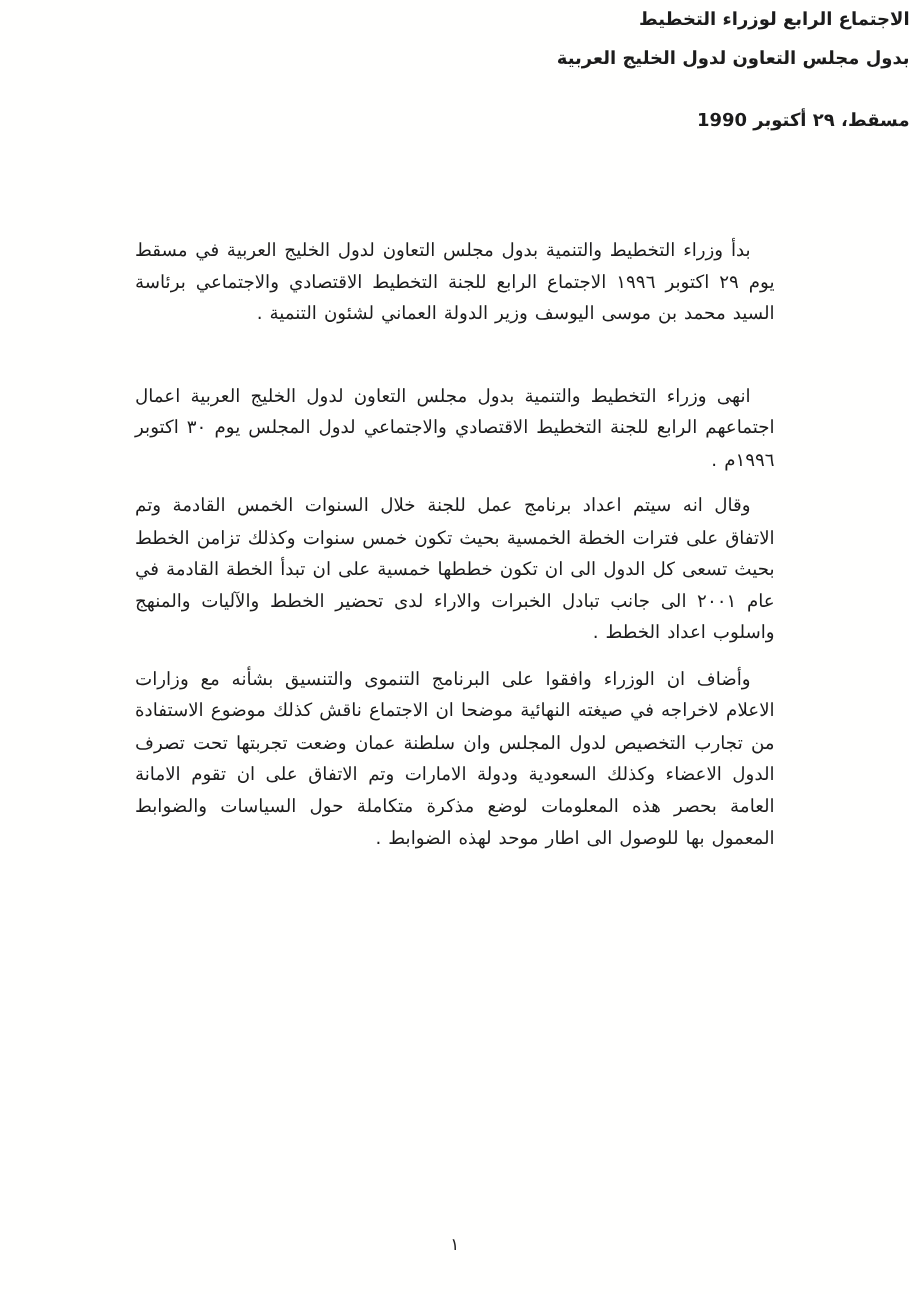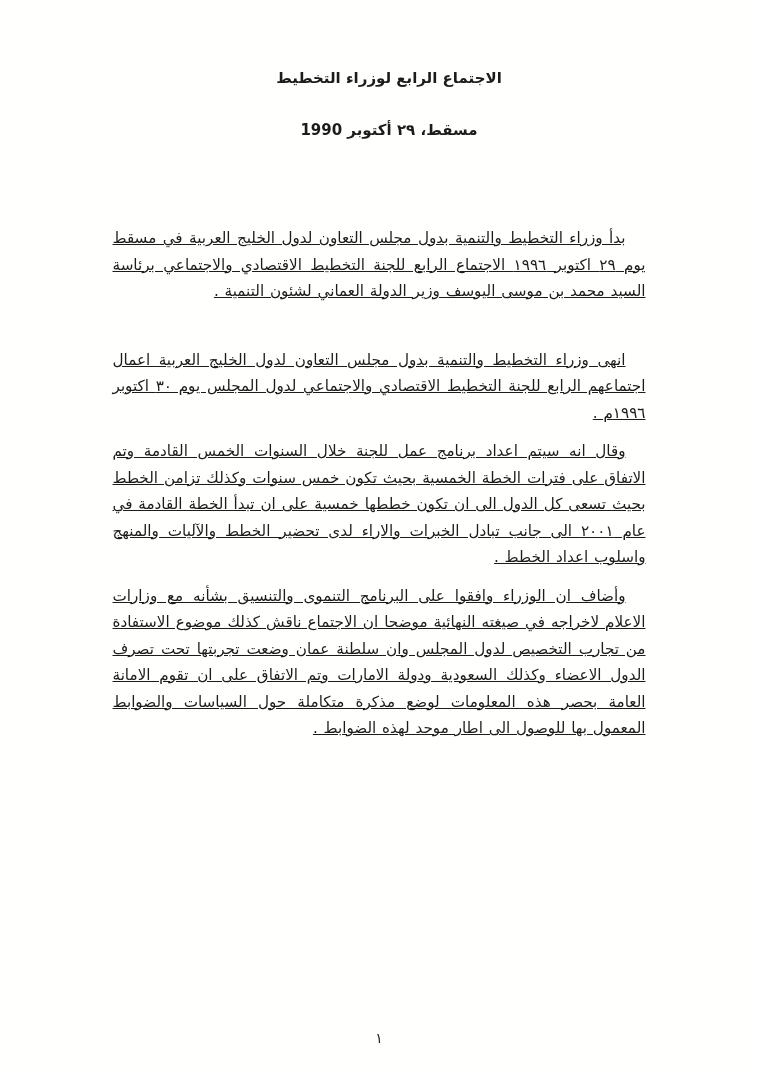--- a/index.html
+++ b/index.html
@@ -18,22 +18,21 @@
   .page {
     position: absolute;
     top: 0;
     left: 0;
     width: 758px;
     height: 1078px;
     background: #fffffe;
     direction: rtl;
   }
   .titles {
-    text-align: center;
-    padding-top: 62px;
+    text-align: right;
     margin-left: 20px;
   }
   .title-line {
     font-weight: bold;
     font-size: 15px;
     line-height: 32px;
     letter-spacing: 0.2px;
   }
   .date-line {
     font-weight: bold;
@@ -41,21 +40,20 @@
     margin-top: 23px;
     line-height: 26px;
   }
   .body-text {
     width: 533px;
     margin: 15px auto;
     margin-top: 82px;
     direction: rtl;
     text-align: justify;
     text-align-last: right;
-    text-decoration: underline;
   }
   .para {
     font-size: 15.2px;
     line-height: 26.5px;
     margin: 0;
     text-indent: 20px;
     word-spacing: 1px;
   }
   .para.gap-large {
     margin-bottom: 42px;
@@ -73,20 +71,21 @@
     color: #222;
   }
 </style>
 </head>
 <body>
 
 <div class="page">
 
   <header class="titles">
     <div class="title-line">الاجتماع الرابع لوزراء التخطيط</div>
+    <div class="title-line">بدول مجلس التعاون لدول الخليج العربية</div>
     <div class="date-line">مسقط، ٢٩ أكتوبر 1990</div>
   </header>
 
   <main class="body-text">
     <p class="para gap-large">بدأ وزراء التخطيط والتنمية بدول مجلس التعاون لدول الخليج العربية في مسقط يوم ٢٩ اكتوبر ١٩٩٦ الاجتماع الرابع للجنة التخطيط الاقتصادي والاجتماعي برئاسة السيد محمد بن موسى اليوسف وزير الدولة العماني لشئون التنمية .</p>
     <p class="para gap-small">انهى وزراء التخطيط والتنمية بدول مجلس التعاون لدول الخليج العربية اعمال اجتماعهم الرابع للجنة التخطيط الاقتصادي والاجتماعي لدول المجلس يوم ٣٠ اكتوبر ١٩٩٦م .</p>
     <p class="para gap-small">وقال انه سيتم اعداد برنامج عمل للجنة خلال السنوات الخمس القادمة وتم الاتفاق على فترات الخطة الخمسية بحيث تكون خمس سنوات وكذلك تزامن الخطط بحيث تسعى كل الدول الى ان تكون خططها خمسية على ان تبدأ الخطة القادمة في عام ٢٠٠١ الى جانب تبادل الخبرات والاراء لدى تحضير الخطط والآليات والمنهج واسلوب اعداد الخطط .</p>
     <p class="para">وأضاف ان الوزراء وافقوا على البرنامج التنموى والتنسيق بشأنه مع وزارات الاعلام لاخراجه في صيغته النهائية موضحا ان الاجتماع ناقش كذلك موضوع الاستفادة من تجارب التخصيص لدول المجلس وان سلطنة عمان وضعت تجربتها تحت تصرف الدول الاعضاء وكذلك السعودية ودولة الامارات وتم الاتفاق على ان تقوم الامانة العامة بحصر هذه المعلومات لوضع مذكرة متكاملة حول السياسات والضوابط المعمول بها للوصول الى اطار موحد لهذه الضوابط .</p>
   </main>
 

